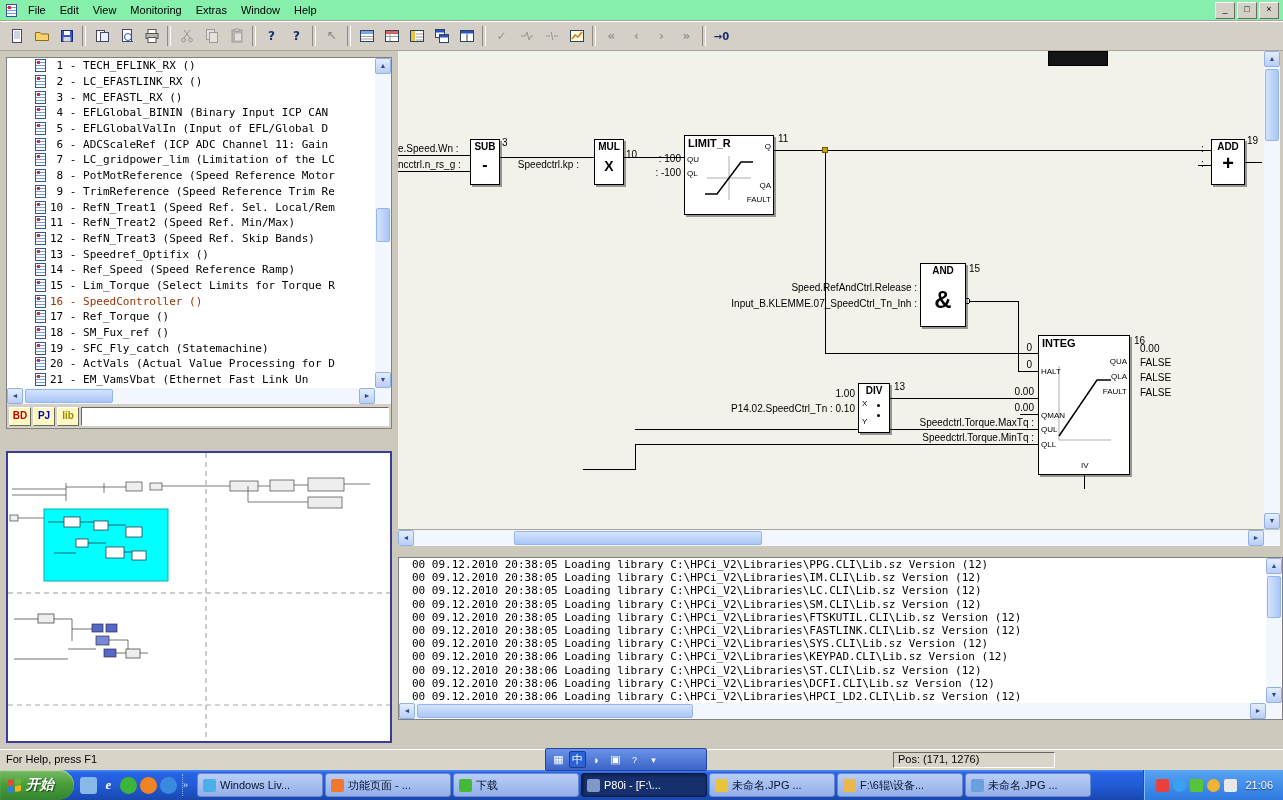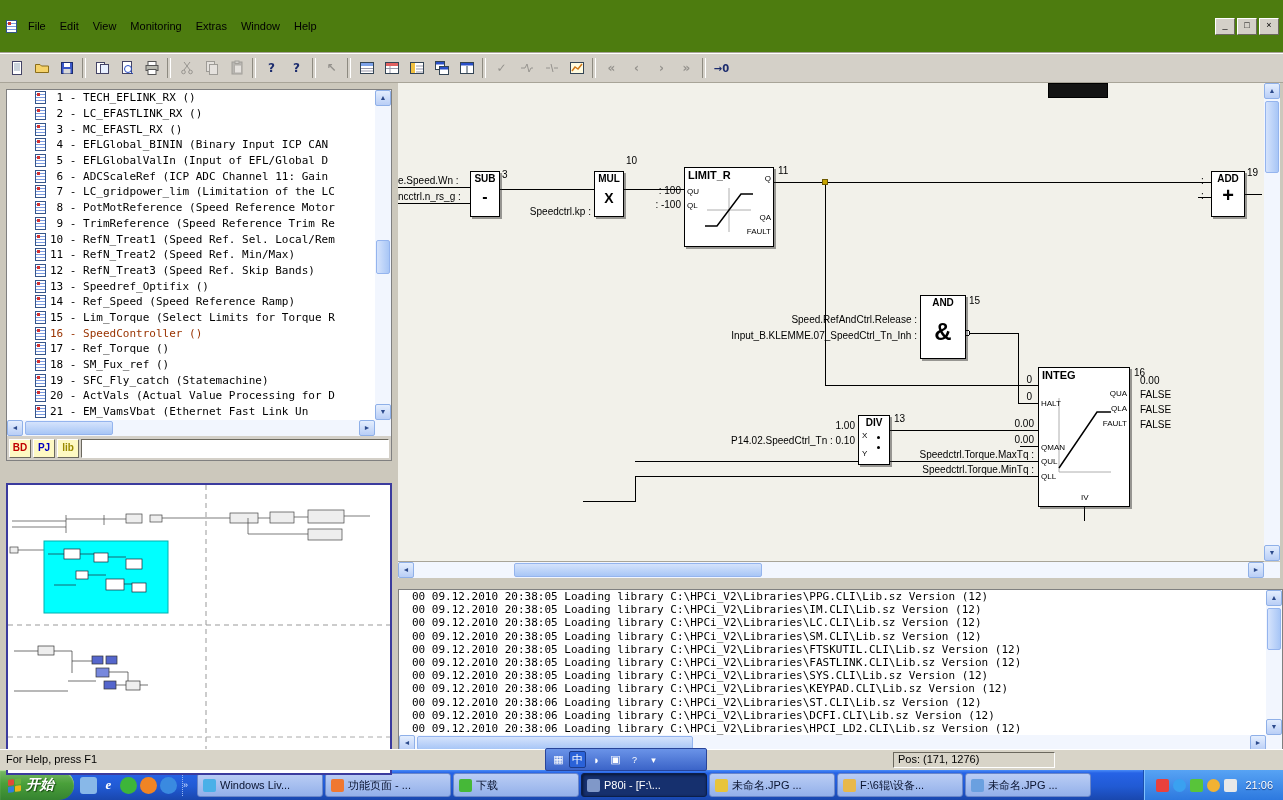--- a/index.html
+++ b/index.html
@@ -1,20 +1,20 @@
 <!DOCTYPE html>
 <html><head>
 <meta charset="utf-8">
 <style>
   html,body{margin:0;padding:0;width:1283px;height:800px;overflow:hidden;
     font-family:"Liberation Sans",sans-serif;background:#d4d0c8;}
   .app{position:relative;width:1283px;height:800px;display:flex;flex-direction:column;}
 
   
-  .menubar{height:20px;background:#4d7c0f;display:flex;align-items:center;padding:16px 4px;
+  .menubar{height:20px;background:#86efac;display:flex;align-items:center;padding:0 4px;
     border-bottom:1px solid #a8a498;font-size:11px;}
   .mdi-ic{margin:0 4px 0 2px;}
   .menu-item{padding:2px 7px;color:#000;cursor:default;}
   .winbtns{margin-left:auto;display:flex;}
   .wbtn{width:18px;height:15px;background:#d4d0c8;border:1px solid;border-color:#fff #6b685e #6b685e #fff;
     font-size:9px;line-height:12px;text-align:center;margin-left:2px;color:#000;}
 
   
   .toolbar{height:28px;background:#d4d0c8;display:flex;align-items:center;padding:0 4px;
     border-top:1px solid #fff;border-bottom:1px solid #a8a498;}
@@ -480,21 +480,21 @@
         <div class="fb" style="left:72px;top:88px;width:30px;height:46px;">
           <div class="fb-hd c">SUB</div>
           <div class="fb-sym" style="top:16px;font-size:16px;">-</div>
         </div>
         <span class="bid" style="left:104px;top:86px;">3</span>
 
         <div class="fb" style="left:196px;top:88px;width:30px;height:46px;">
           <div class="fb-hd c">MUL</div>
           <div class="fb-sym" style="top:18px;font-size:14px;">X</div>
         </div>
-        <span class="bid" style="left:228px;top:72px;">10</span>
+        <span class="bid" style="left:228px;top:98px;">10</span>
 
         <div class="fb" style="left:286px;top:84px;width:90px;height:80px;">
           <div class="fb-hd">LIMIT_R</div>
           <svg style="position:absolute;left:16px;top:16px;" width="56" height="52">
             <line x1="28" y1="4" x2="28" y2="48" stroke="#999" stroke-width="0.8"></line>
             <line x1="6" y1="26" x2="50" y2="26" stroke="#999" stroke-width="0.8"></line>
             <polyline points="4,42 16,42 40,10 52,10" stroke="#000" stroke-width="1.5" fill="none"></polyline>
           </svg>
           <span class="pinl" style="left:2px;top:20px;">QU</span>
           <span class="pinl" style="left:2px;top:34px;">QL</span>
@@ -537,21 +537,21 @@
         <span class="bid" style="left:736px;top:284px;">16</span>
 
         <div class="fb" style="left:813px;top:88px;width:34px;height:46px;">
           <div class="fb-hd c">ADD</div>
           <div class="fb-sym" style="top:12px;font-size:20px;">+</div>
         </div>
         <span class="bid" style="left:849px;top:84px;">19</span>
 
         <span class="clbl" style="left:0;top:92px;width:69px;">e.Speed.Wn :</span>
         <span class="clbl" style="left:0;top:108px;width:69px;text-align:left;">ncctrl.n_rs_g :</span>
-        <span class="clbl" style="left:104px;top:108px;width:89px;text-align:right;margin-top:15px;">Speedctrl.kp :</span>
+        <span class="clbl" style="left:92px;top:108px;width:89px;text-align:right;">Speedctrl.kp :</span>
         <span class="clbl" style="left:224px;top:102px;width:59px;text-align:right;">: 100</span>
         <span class="clbl" style="left:224px;top:116px;width:59px;text-align:right;">: -100</span>
         <span class="clbl" style="left:270px;top:231px;width:249px;text-align:right;">Speed.RefAndCtrl.Release :</span>
         <span class="clbl" style="left:270px;top:247px;width:249px;text-align:right;">Input_B.KLEMME.07_SpeedCtrl_Tn_Inh :</span>
         <span class="clbl" style="left:398px;top:337px;width:59px;text-align:right;">1.00</span>
         <span class="clbl" style="left:300px;top:352px;width:157px;text-align:right;">P14.02.SpeedCtrl_Tn : 0.10</span>
         <span class="clbl" style="left:606px;top:291px;width:28px;text-align:right;">0</span>
         <span class="clbl" style="left:606px;top:308px;width:28px;text-align:right;">0</span>
         <span class="clbl" style="left:576px;top:335px;width:60px;text-align:right;">0.00</span>
         <span class="clbl" style="left:576px;top:351px;width:60px;text-align:right;">0.00</span>

